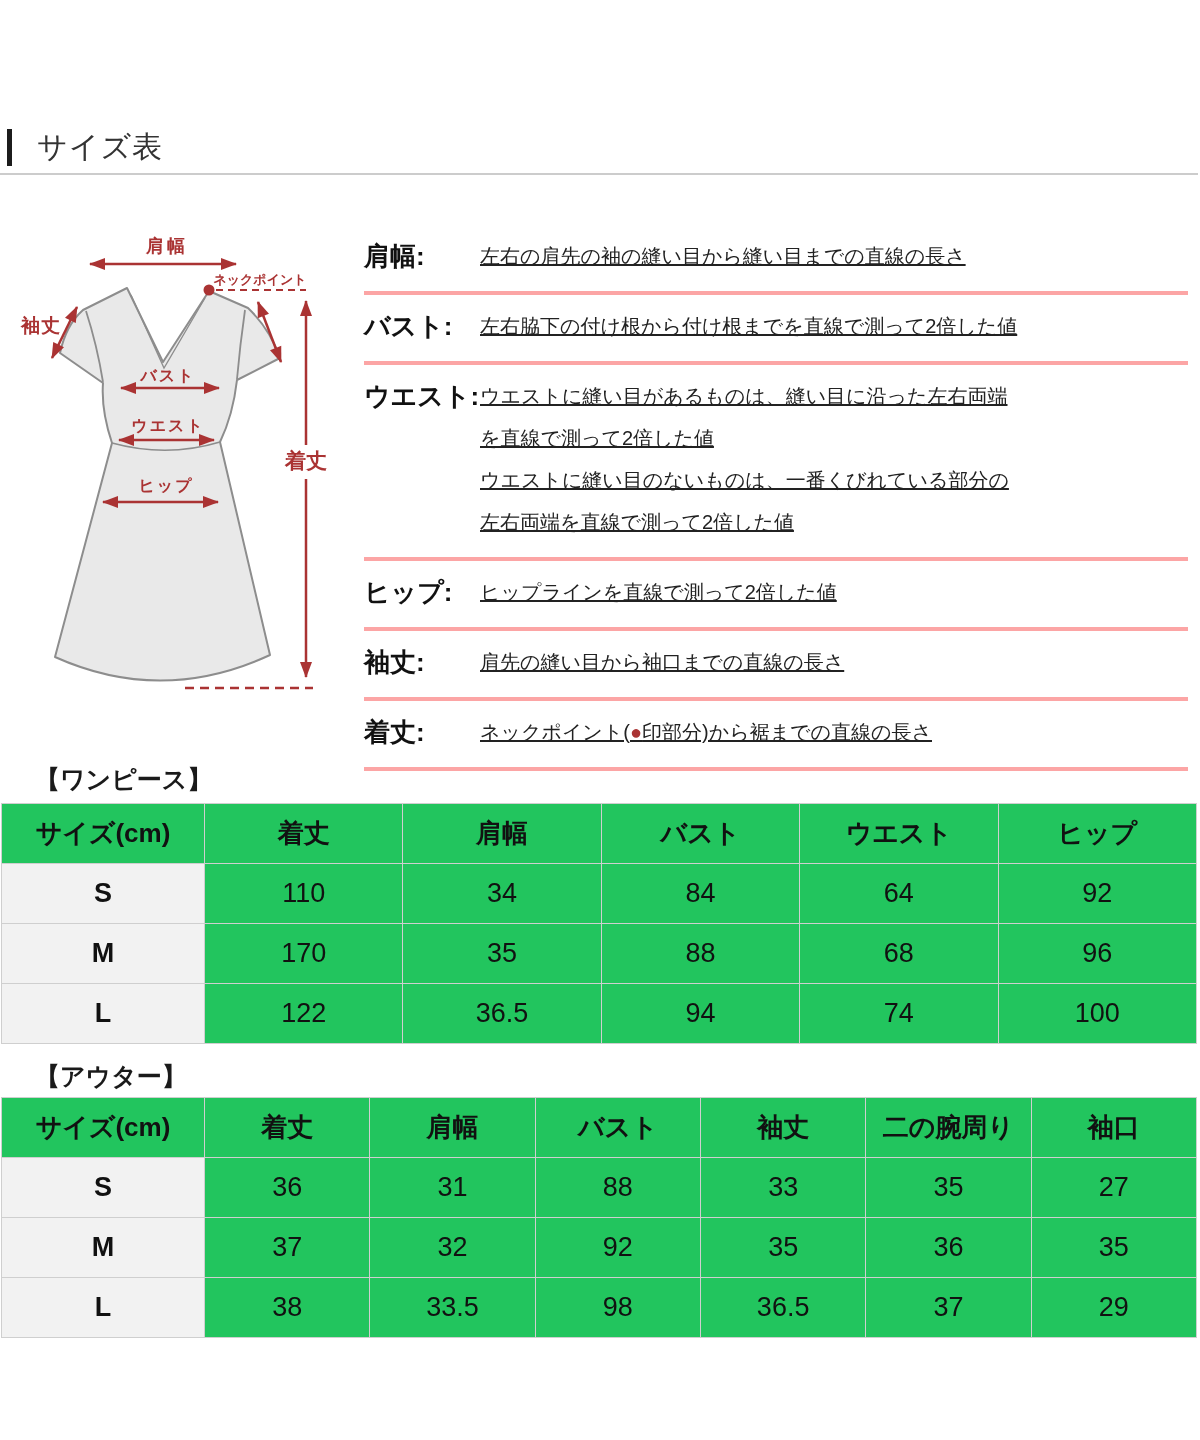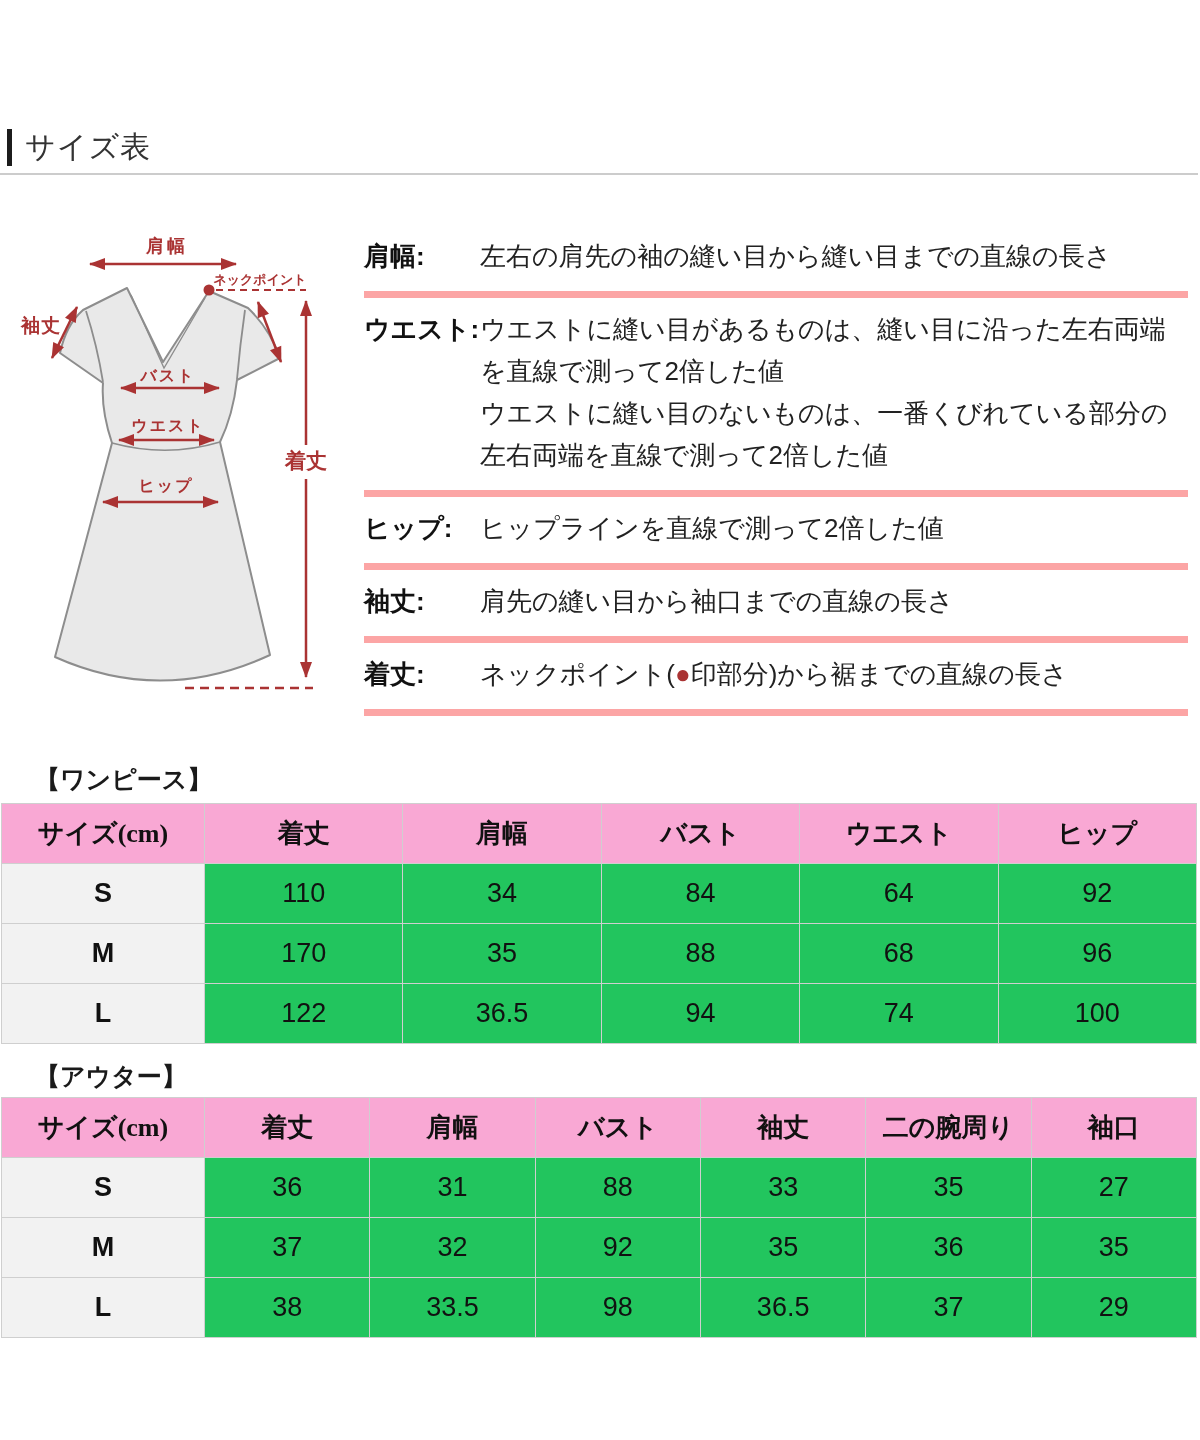--- a/index.html
+++ b/index.html
@@ -7,44 +7,44 @@
   body {
     width:1200px; height:1440px;
     font-family:"Liberation Sans","DejaVu Sans",sans-serif;
     color:#222;
   }
   .page { position:relative; width:1200px; height:1440px; overflow:hidden; background:#fff; }
 
   
   .header { position:absolute; top:127px; left:7px; display:flex; align-items:center; }
   .title-accent { width:5px; height:37px; background:#1c1c1c; }
-  .page-title { font-size:30px; font-weight:normal; color:#333; margin-left:13px; letter-spacing:1px; }
+  .page-title { font-size:30px; font-weight:normal; color:#333; margin-left:25px; letter-spacing:1px; }
   .header-rule { position:absolute; top:173px; left:0; width:1198px; height:2px; background:#ccc; }
 
   
   .guide { position:absolute; top:225px; left:0; width:1188px; display:flex; }
   .diagram { width:340px; height:480px; flex:none; }
   .defs { flex:1; margin-left:24px; }
-  .def-row { display:flex; align-items:flex-start; padding:10px 0 14px 0; border-bottom:7px solid #fca5a5; }
+  .def-row { display:flex; align-items:flex-start; padding:10px 0 14px 0; border-bottom:4px solid #fca5a5; }
   .def-term { width:116px; flex:none; font-weight:bold; font-size:26px; line-height:42px; color:#111; }
-  .def-text { width:706px; font-size:26px; line-height:42px; color:#222; white-space:pre-line; }
+  .def-text { width:706px; font-size:20px; line-height:42px; color:#222; white-space:pre-line;text-decoration:underline; }
   .inline-dot { color:#aa3333; }
 
   
   .sec-title { position:absolute; left:35px; font-size:25px; font-weight:bold; color:#1a1a1a; }
   .sec-title.one { top:763px; }
   .sec-title.two { top:1060px; }
   table.size-tbl { position:absolute; left:1px; width:1196px; border-collapse:collapse; table-layout:fixed; }
   table.size-tbl.one { top:803px; }
   table.size-tbl.two { top:1097px; }
   .size-tbl th, .size-tbl td {
     border:1px solid #cfcfcf; height:60px; text-align:center; vertical-align:middle;
     font-size:27px; color:#111;
   }
-  .size-tbl thead th { background:#f9a8d4; font-weight:bold; font-size:26px;font-family:Liberation Serif, serif; }
+  .size-tbl thead th { background:#22c55e; font-weight:bold; font-size:26px; }
   .size-tbl thead th:first-child { width:203px; }
   .size-tbl tbody th { background:#f2f2f2; font-weight:bold; }
   .size-tbl tbody td { background:#22c55e; font-weight:normal; }
 
   
   .svg-label { fill:#aa3333; font-weight:bold; font-family:"Liberation Sans","DejaVu Sans",sans-serif; }
 </style>
 </head>
 <body>
 
@@ -103,20 +103,24 @@
         <line x1="185" y1="463" x2="313" y2="463" stroke="#aa3333" stroke-width="2.5" stroke-dasharray="9,6"></line>
       </svg>
     </div>
 
     <div class="defs">
       <div class="def-row">
         <div class="def-term">肩幅:</div>
         <div class="def-text">左右の肩先の袖の縫い目から縫い目までの直線の長さ</div>
       </div>
       <div class="def-row">
+        <div class="def-term">バスト:</div>
+        <div class="def-text">左右脇下の付け根から付け根までを直線で測って2倍した値</div>
+      </div>
+      <div class="def-row">
         <div class="def-term">ウエスト:</div>
         <div class="def-text">ウエストに縫い目があるものは、縫い目に沿った左右両端
 を直線で測って2倍した値
 ウエストに縫い目のないものは、一番くびれている部分の
 左右両端を直線で測って2倍した値</div>
       </div>
       <div class="def-row">
         <div class="def-term">ヒップ:</div>
         <div class="def-text">ヒップラインを直線で測って2倍した値</div>
       </div>

